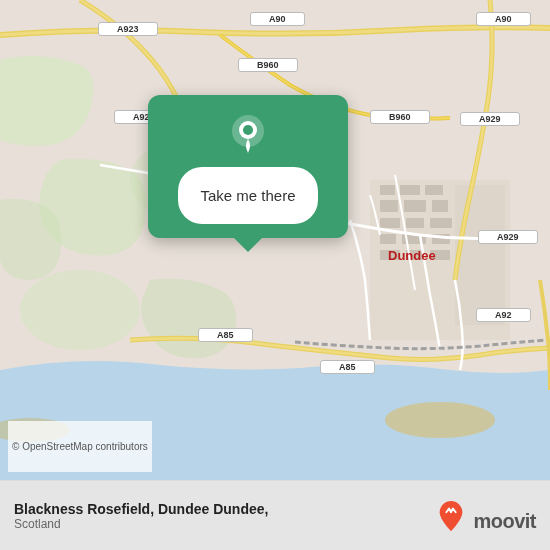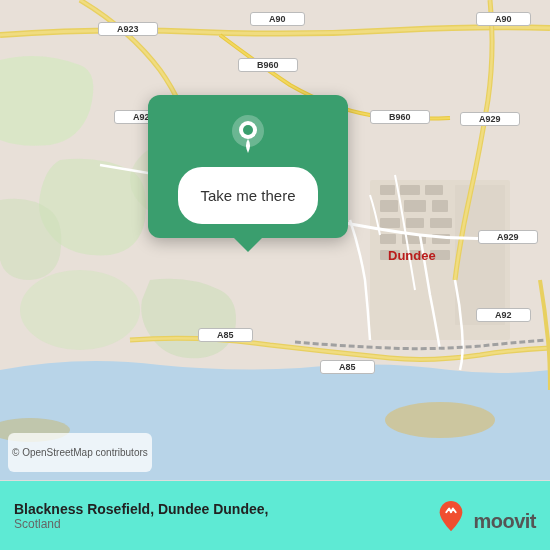--- a/index.html
+++ b/index.html
@@ -72,21 +72,21 @@
       font-size: 15px;
       font-weight: 500;
       cursor: pointer;
       white-space: nowrap;
     }
 
     
     #bottom-bar {
       width: 550px;
       height: 70px;
-      background: #5eead4;
+      background: #e5e5e5;
       display: flex;
       align-items: center;
       justify-content: space-between;
       padding: 0 14px 0 14px;
       border-top: 1px solid #ddd;
       position: relative;
     }
 
     .location-text {
       display: flex;
@@ -123,22 +123,22 @@
       letter-spacing: -0.5px;
     }
 
     .copyright-text {
       position: absolute;
       bottom: 8px;
       left: 8px;
       font-size: 10px;
       color: #555;
       background: rgba(255,255,255,0.75);
-      padding: 14px 4px;
-      border-radius: 6px;
+      padding: 20px 4px;
+      border-radius: 0;
     }
 
     
     .map-label {
       position: absolute;
       font-size: 13px;
       font-weight: 600;
       color: #b91c1c;
       pointer-events: none;
     }

